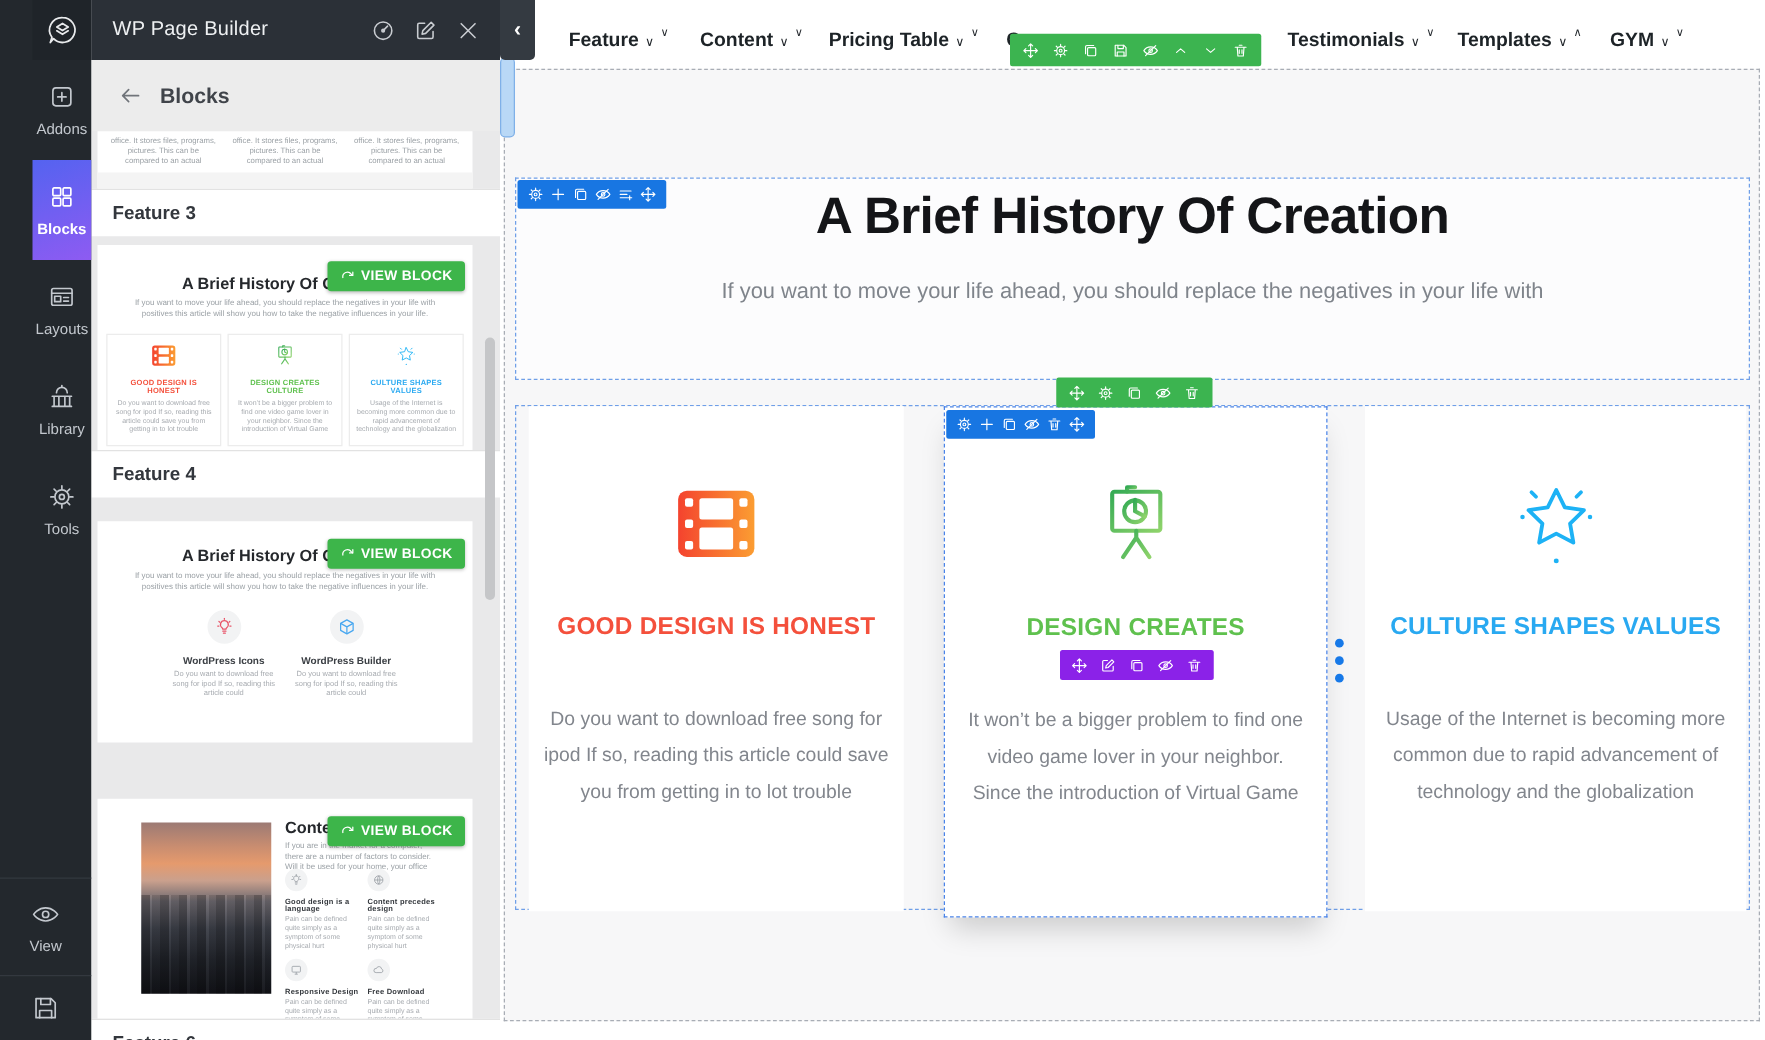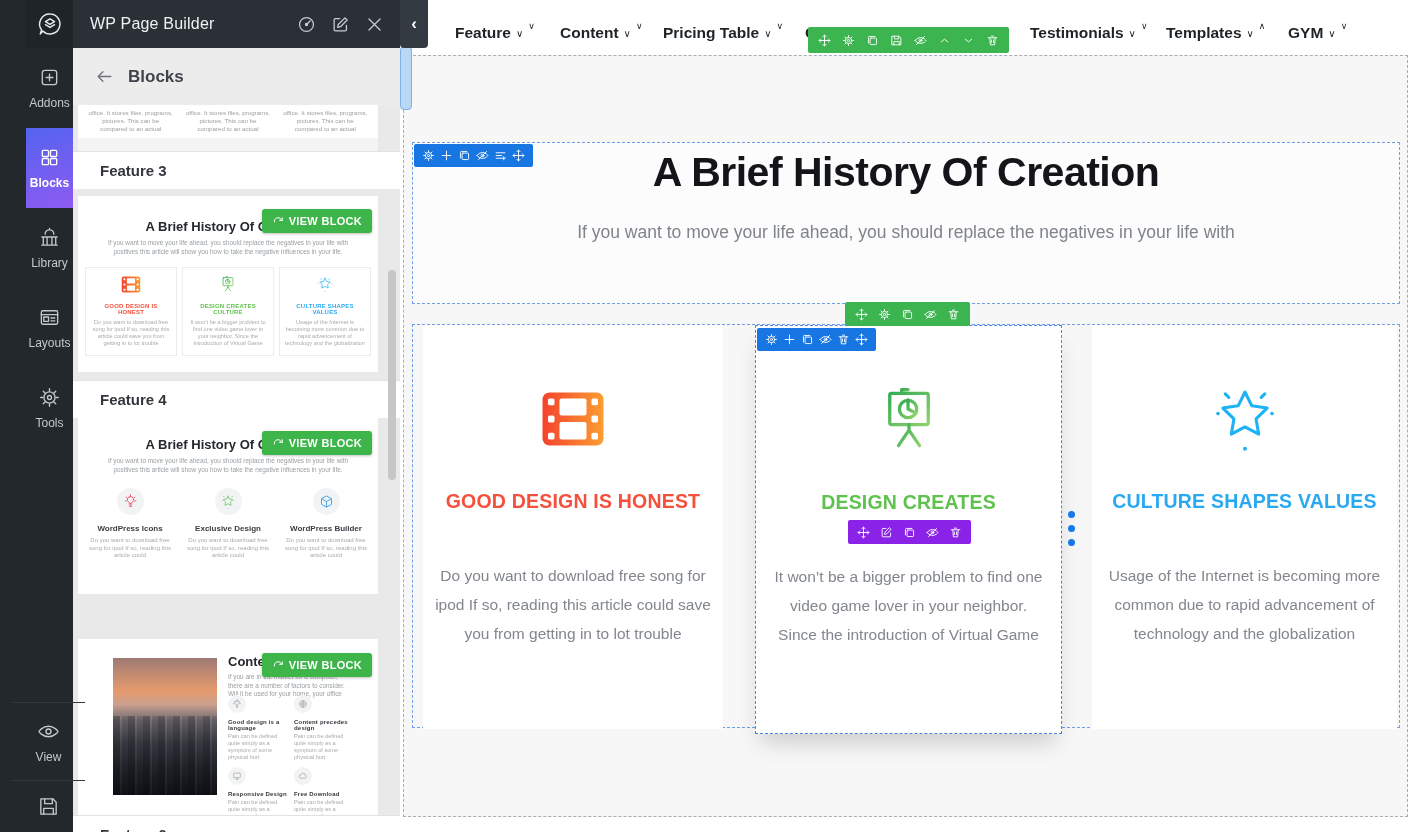--- a/index.html
+++ b/index.html
@@ -8,38 +8,38 @@
 
   
   .sidebar{position:absolute;left:0;top:0;width:73px;height:832px;background:#23282d;z-index:20;padding-left:26px;}
   .logo{height:48px;display:flex;align-items:center;justify-content:center;background:#1f2429;cursor:pointer;}
   .snav-item{height:80px;display:flex;flex-direction:column;align-items:center;justify-content:center;gap:7px;cursor:pointer;color:#c3c8ce;}
   .snav-item .slabel{font-size:12px;color:#c3c8ce;}
   .snav-item.active{background:linear-gradient(160deg,#5463f0 0%,#8e5bf2 100%);}
   .snav-item.active .slabel{color:#fff;font-weight:700;}
   .snav-item.active .sic{stroke:#fff;}
   .sic{width:23px;height:23px;fill:none;stroke:#c3c8ce;stroke-width:1.4;stroke-linecap:round;stroke-linejoin:round;}
-  .sbottom{position:absolute;left:0;bottom:0;width:73px;margin-left:12px;}
+  .sbottom{position:absolute;left:0;bottom:0;width:73px;}
   .sdiv{border-top:1px solid #33383f;}
   .save-slot{height:52px;display:flex;align-items:center;justify-content:center;cursor:pointer;}
 
   
   .phead{position:absolute;left:73px;top:0;width:327px;height:48px;background:#2b3037;display:flex;align-items:center;z-index:20;}
   .ptitle{color:#eef0f2;font-size:16px;padding-left:17px;letter-spacing:.2px;}
   .hicons{margin-left:auto;display:flex;gap:15px;padding-right:16px;align-items:center;}
   .hic{width:19px;height:19px;fill:none;stroke:#c9ccd1;stroke-width:1.6;stroke-linecap:round;stroke-linejoin:round;cursor:pointer;}
   .collapse{position:absolute;left:400px;top:0;width:28px;height:48px;background:#343a41;color:#fff;display:flex;align-items:center;justify-content:center;font-size:17px;font-weight:700;border-radius:0 0 4px 4px;cursor:pointer;z-index:21;}
 
   
   .panel{position:absolute;left:73px;top:48px;width:327px;height:784px;background:#e9e9ea;overflow:hidden;z-index:15;}
   .panel-head{height:57px;background:#ececec;display:flex;align-items:center;padding-left:22px;gap:14px;}
   .back{width:19px;height:19px;fill:none;stroke:#70747a;stroke-width:1.7;stroke-linecap:round;stroke-linejoin:round;cursor:pointer;}
   .panel-title{font-size:17px;font-weight:600;color:#40444a;}
   .bcard{position:absolute;left:5px;width:300px;background:#fff;cursor:pointer;overflow:hidden;}
-  .blabel{position:absolute;left:0;width:327px;height:38px;background:#fff;border-top:1px solid #e2e2e2;display:flex;align-items:center;padding-left:27px;font-size:15px;font-weight:700;color:#33373d;}
+  .blabel{position:absolute;left:0;width:327px;height:38px;background:#fff;border-top:1px solid #e2e2e2;display:flex;align-items:center;padding-left:17px;font-size:15px;font-weight:700;color:#33373d;}
   .vb-btn{position:absolute;right:6px;height:24px;background:#3db54a;color:#fff;border:none;border-radius:3px;font-size:11px;font-weight:700;letter-spacing:.3px;display:flex;align-items:center;gap:5px;padding:0 10px;box-shadow:0 1px 3px rgba(0,0,0,.25);cursor:pointer;z-index:4;}
   .vb-ic{width:12px;height:12px;fill:none;stroke:#fff;stroke-width:2;stroke-linecap:round;stroke-linejoin:round;}
   .mini-h{font-size:13px;font-weight:700;color:#25282c;text-align:center;}
   .mini-sub{font-size:6.4px;line-height:8.5px;color:#9aa0a5;text-align:center;}
   .mini-cols{display:flex;justify-content:center;gap:5px;margin-top:11px;}
   .mini-col{width:92px;background:#fff;border:1px solid #ececec;padding:8px 5px;text-align:center;}
   .mini-ct{font-size:6px;font-weight:700;letter-spacing:.2px;margin-top:6px;}
   .mini-tx{font-size:5.6px;line-height:7px;color:#a7abb0;margin-top:4px;}
   .c-red{color:#f4503c;}.c-green{color:#5fc14e;}.c-blue{color:#29a9f1;}
   .circ{width:27px;height:27px;border-radius:50%;background:#f2f3f4;display:flex;align-items:center;justify-content:center;margin:0 auto;}
@@ -254,29 +254,29 @@
       <span class="slabel">Addons</span>
     </div>
     <div class="snav-item active">
       <svg class="sic">
           <use href="#i-blocks"></use>
         </svg>
       <span class="slabel">Blocks</span>
     </div>
     <div class="snav-item">
       <svg class="sic">
-          <use href="#i-library"></use>
-        </svg>
-      <span class="slabel">Library</span>
+          <use href="#i-layouts"></use>
+        </svg>
+      <span class="slabel">Layouts</span>
     </div>
     <div class="snav-item">
       <svg class="sic">
-          <use href="#i-layouts"></use>
-        </svg>
-      <span class="slabel">Layouts</span>
+          <use href="#i-library"></use>
+        </svg>
+      <span class="slabel">Library</span>
     </div>
     <div class="snav-item">
       <svg class="sic">
           <use href="#i-gear"></use>
         </svg>
       <span class="slabel">Tools</span>
     </div>
     <div class="sbottom">
       <div class="snav-item sdiv" style="height:78px">
         <svg class="sic">
@@ -356,50 +356,41 @@
         </div>
         <div class="mini-col">
           <svg style="width:18px;height:17px;color:#1db2f5">
               <use href="#big-star"></use>
             </svg>
           <div class="mini-ct c-blue">CULTURE SHAPES VALUES</div>
           <div class="mini-tx">Usage of the Internet is becoming more common due to rapid advancement of technology and the globalization</div>
         </div>
       </div>
     </div>
-    <div class="blabel" style="top:332px">
+    <div class="blabel" style="top:312px">
         <span>Feature 4</span>
       </div>
 
     <div class="bcard" style="top:369px;height:177px">
       <button class="vb-btn" style="top:14px">
         <svg class="vb-ic">
             <use href="#i-view-arrow"></use>
           </svg>
         <span>VIEW BLOCK</span>
       </button>
       <div class="mini-h" style="margin-top:20px">A Brief History Of Creation</div>
       <div class="mini-sub" style="margin:5px 28px 0">If you want to move your life ahead, you should replace the negatives in your life with positives this article will show you how to take the negative influences in your life.</div>
       <div style="display:flex;justify-content:center;gap:8px;margin-top:14px">
         <div style="width:90px">
           <div class="circ">
               <svg style="width:15px;height:15px;color:#e85468">
                 <use href="#ic-bulb"></use>
               </svg>
             </div>
           <div class="f5-t">WordPress Icons</div>
-          <div class="f5-x">Do you want to download free song for ipod If so, reading this article could</div>
-        </div>
-        <div style="width:90px">
-          <div class="circ">
-              <svg style="width:16px;height:16px;color:#55bf53">
-                <use href="#big-star"></use>
-              </svg>
-            </div>
-          <div class="f5-t">Exclusive Design</div>
           <div class="f5-x">Do you want to download free song for ipod If so, reading this article could</div>
         </div>
         <div style="width:90px">
           <div class="circ">
               <svg style="width:15px;height:15px;color:#4aa8f0">
                 <use href="#ic-cube"></use>
               </svg>
             </div>
           <div class="f5-t">WordPress Builder</div>
           <div class="f5-x">Do you want to download free song for ipod If so, reading this article could</div>

